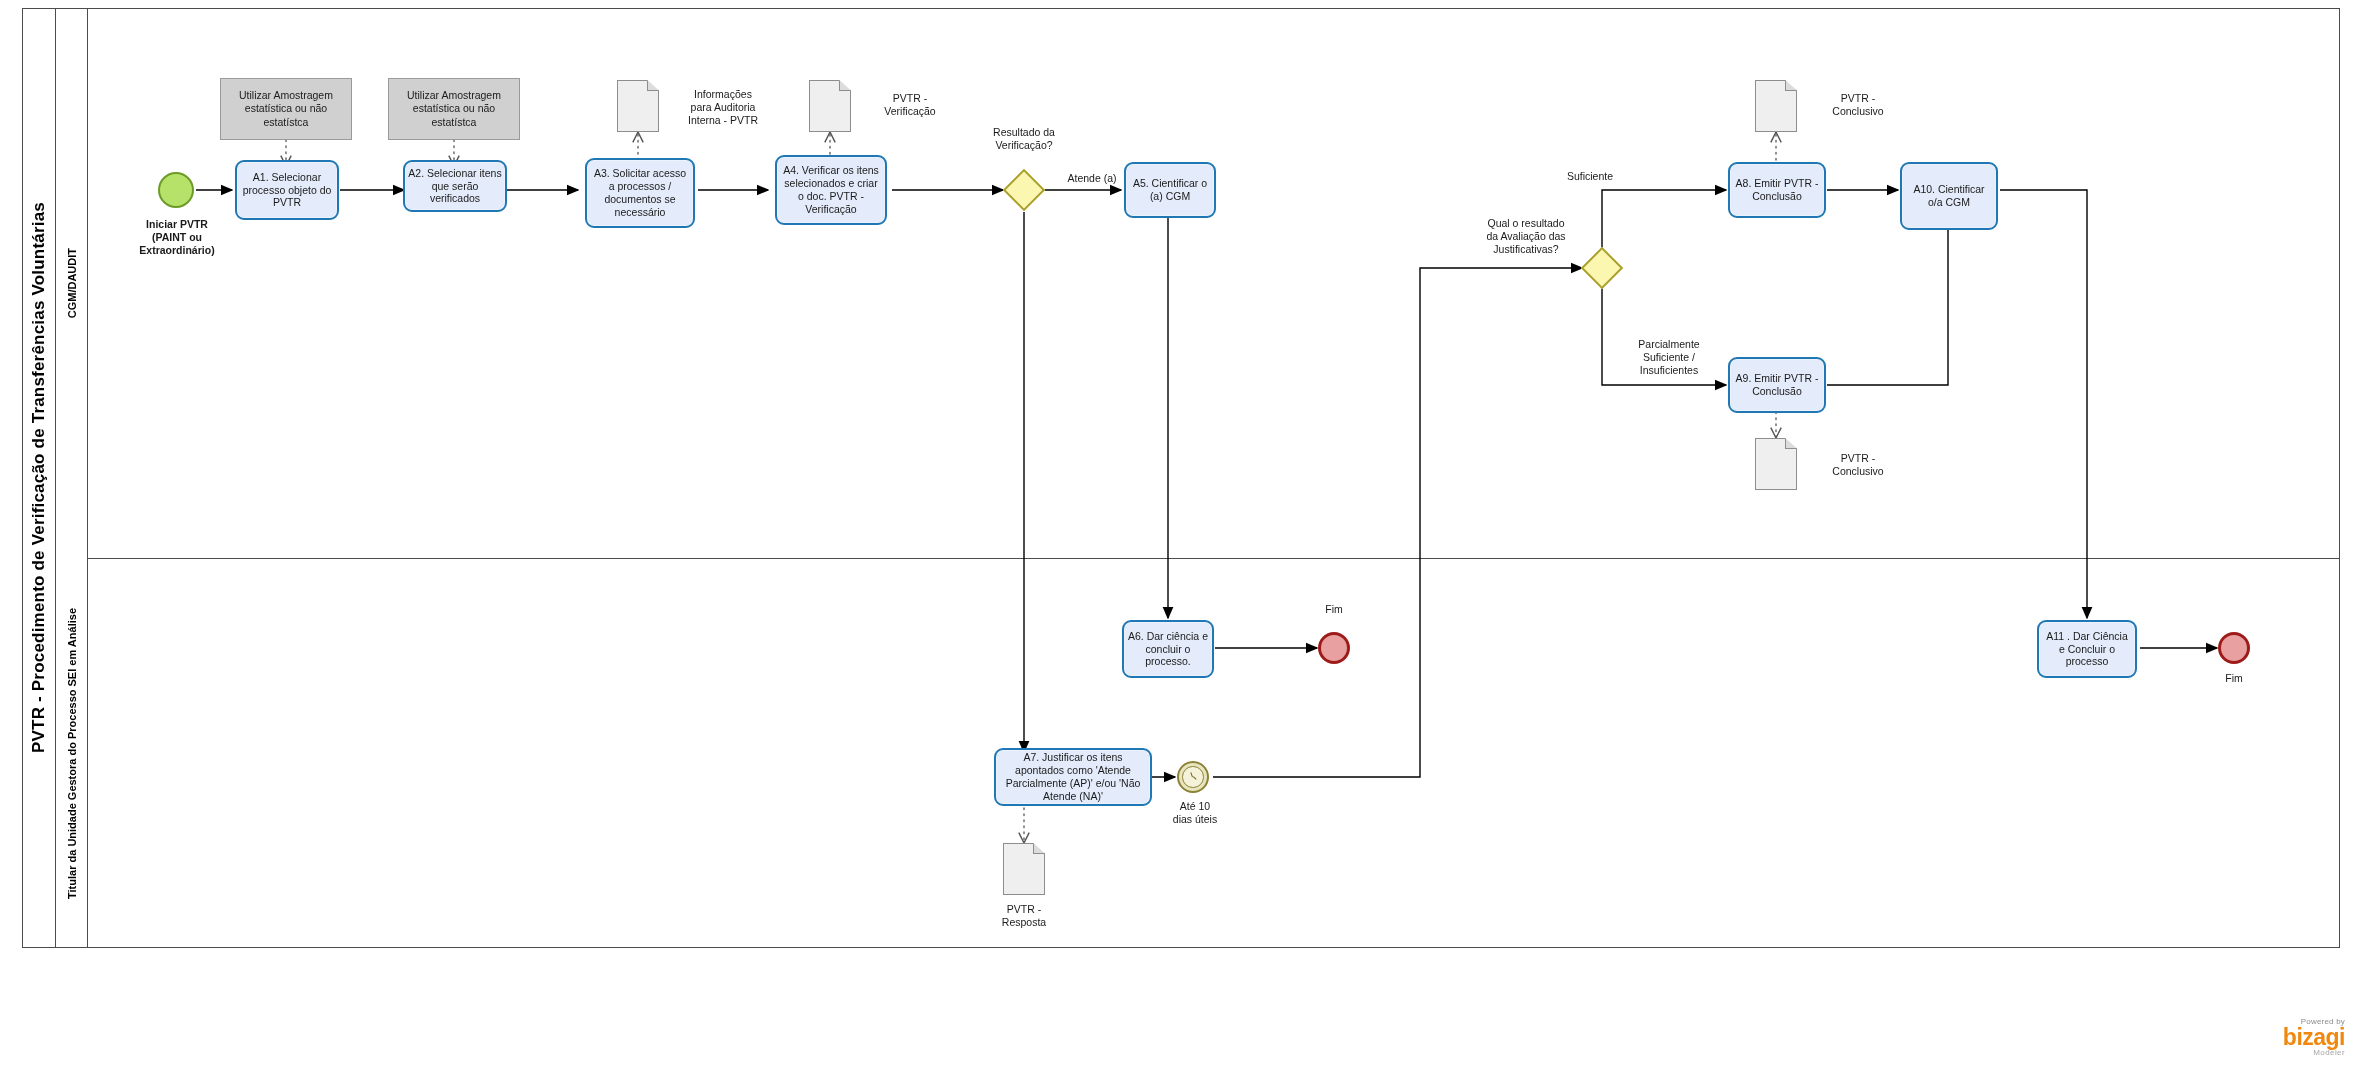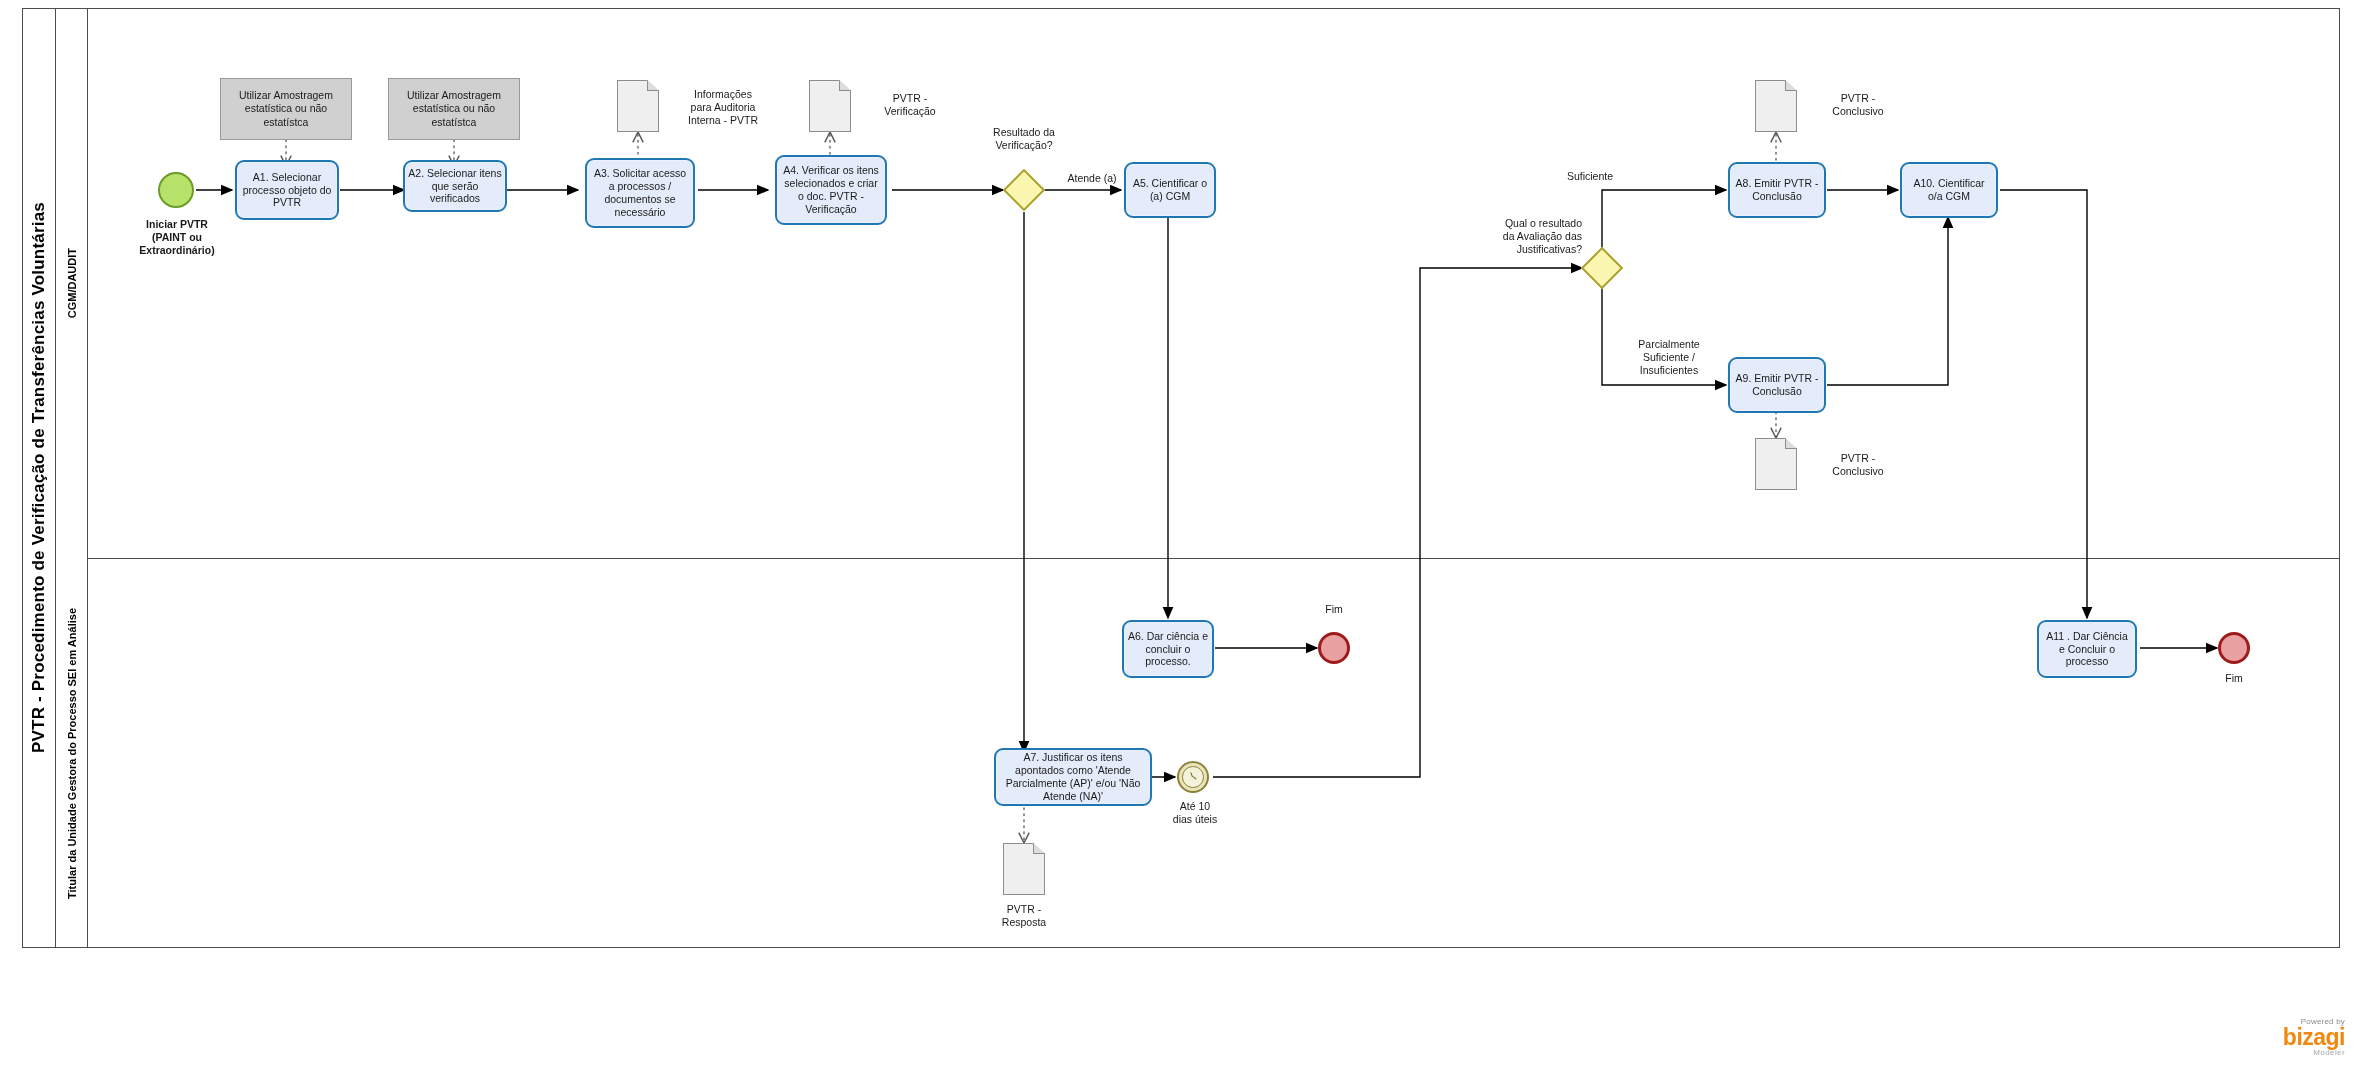--- a/index.html
+++ b/index.html
@@ -339,30 +339,30 @@
   </div>
 
   <div class="task" style="left:1728px; top:162px; width:98px; height:56px;">
     <span>A8. Emitir PVTR - Conclusão</span>
   </div>
 
   <div class="task" style="left:1728px; top:357px; width:98px; height:56px;">
     <span>A9. Emitir PVTR - Conclusão</span>
   </div>
 
-  <div class="task" style="left:1900px; top:162px; width:98px; height:56px;">
+  <div class="task" style="left:1900px; top:162px; width:98px; height:68px;">
     <span>A10. Cientificar o/a CGM</span>
   </div>
 
   <div class="gateway" style="left:1009px; top:175px; width:30px; height:30px;"></div>
   <div class="label" style="left:964px; top:126px; width:120px;">Resultado da
 Verificação?</div>
 
   <div class="gateway" style="left:1587px; top:253px; width:30px; height:30px;"></div>
-  <div class="label left" style="left:1470px; top:217px; width:112px; text-align:right;">Qual o resultado
+  <div class="label left" style="left:1470px; top:217px; width:112px; text-align:center;">Qual o resultado
 da Avaliação das
 Justificativas?</div>
 
   <div class="label" style="left:1056px; top:172px; width:72px;">Atende (a)</div>
   <div class="label" style="left:1545px; top:170px; width:90px;">Suficiente</div>
   <div class="label" style="left:1618px; top:338px; width:102px;">Parcialmente
 Suficiente /
 Insuficientes</div>
 
   <div class="task" style="left:1122px; top:620px; width:92px; height:58px;">

